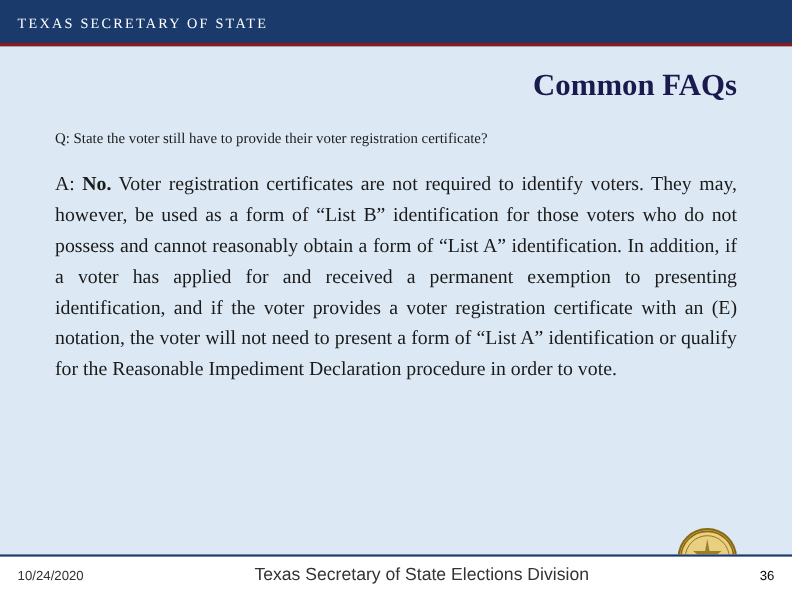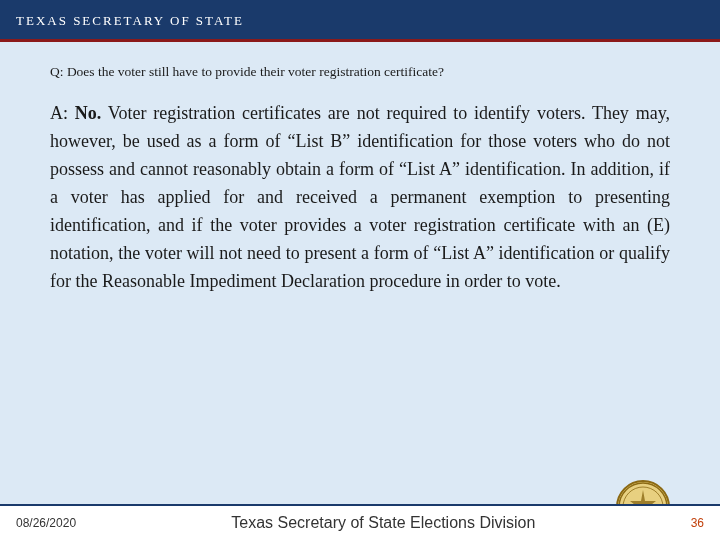--- a/index.html
+++ b/index.html
@@ -99,21 +99,21 @@
     }
 
     .footer-org {
       font-size: 16px;
       color: #333;
       font-family: Arial, sans-serif;
     }
 
     .footer-page {
       font-size: 12px;
-      color: #c2410c;
+      color: #000000;
       font-family: Arial, sans-serif;
     }
 
     
     .seal {
       position: absolute;
       bottom: 6px;
       right: 50px;
       width: 54px;
       height: 54px;
@@ -133,36 +133,37 @@
   </style>
 </head>
 <body>
 
 <div class="header">
   <span class="header-logo-text small-caps">Texas Secretary of State</span>
   <div class="header-underline"></div>
 </div>
 
 <div class="main">
-  <div class="question">Q:  Does  the  voter  still  have  to  provide  their  voter  registration certificate?</div>
+  <div class="page-title">Common FAQs</div>
+  <div class="question">Q:  State  the  voter  still  have  to  provide  their  voter  registration certificate?</div>
   <div class="answer">
     <span>A: </span><span class="bold">No.</span><span>  Voter  registration  certificates  are  not  required  to  identify voters.  They may, however, be used as a form of “List B” identification for  those  voters  who  do  not  possess  and  cannot  reasonably  obtain  a form  of  “List  A”  identification.   In  addition,  if  a  voter  has  applied  for and received a permanent exemption to presenting identification, and if  the  voter  provides  a  voter  registration  certificate  with  an  (E) notation,  the  voter  will  not  need  to  present  a  form  of  “List  A” identification  or  qualify  for  the  Reasonable  Impediment  Declaration procedure in order to vote.</span>
   </div>
 </div>
 
 <div class="seal">
   <div class="seal-circle">
     <svg width="50" height="50" viewBox="0 0 50 50">
       <circle cx="25" cy="25" r="24" fill="#e8d080" stroke="#8b6914" stroke-width="1.5"></circle>
       <circle cx="25" cy="25" r="20" fill="none" stroke="#8b6914" stroke-width="0.8"></circle>
 
       <polygon points="25,8 27,19 38,19 29,26 32,37 25,30 18,37 21,26 12,19 23,19" fill="#8b6914" opacity="0.8"></polygon>
 
       <text x="25" y="47" text-anchor="middle" font-size="3.5" fill="#5a3e0a" font-weight="bold">TEXAS SECRETARY OF STATE</text>
     </svg>
   </div>
 </div>
 
 <div class="footer">
-  <span class="footer-date">08/26/2020</span>
+  <span class="footer-date">10/24/2020</span>
   <span class="footer-org">Texas Secretary of State Elections Division</span>
   <span class="footer-page">36</span>
 </div>
 
 </body></html>

